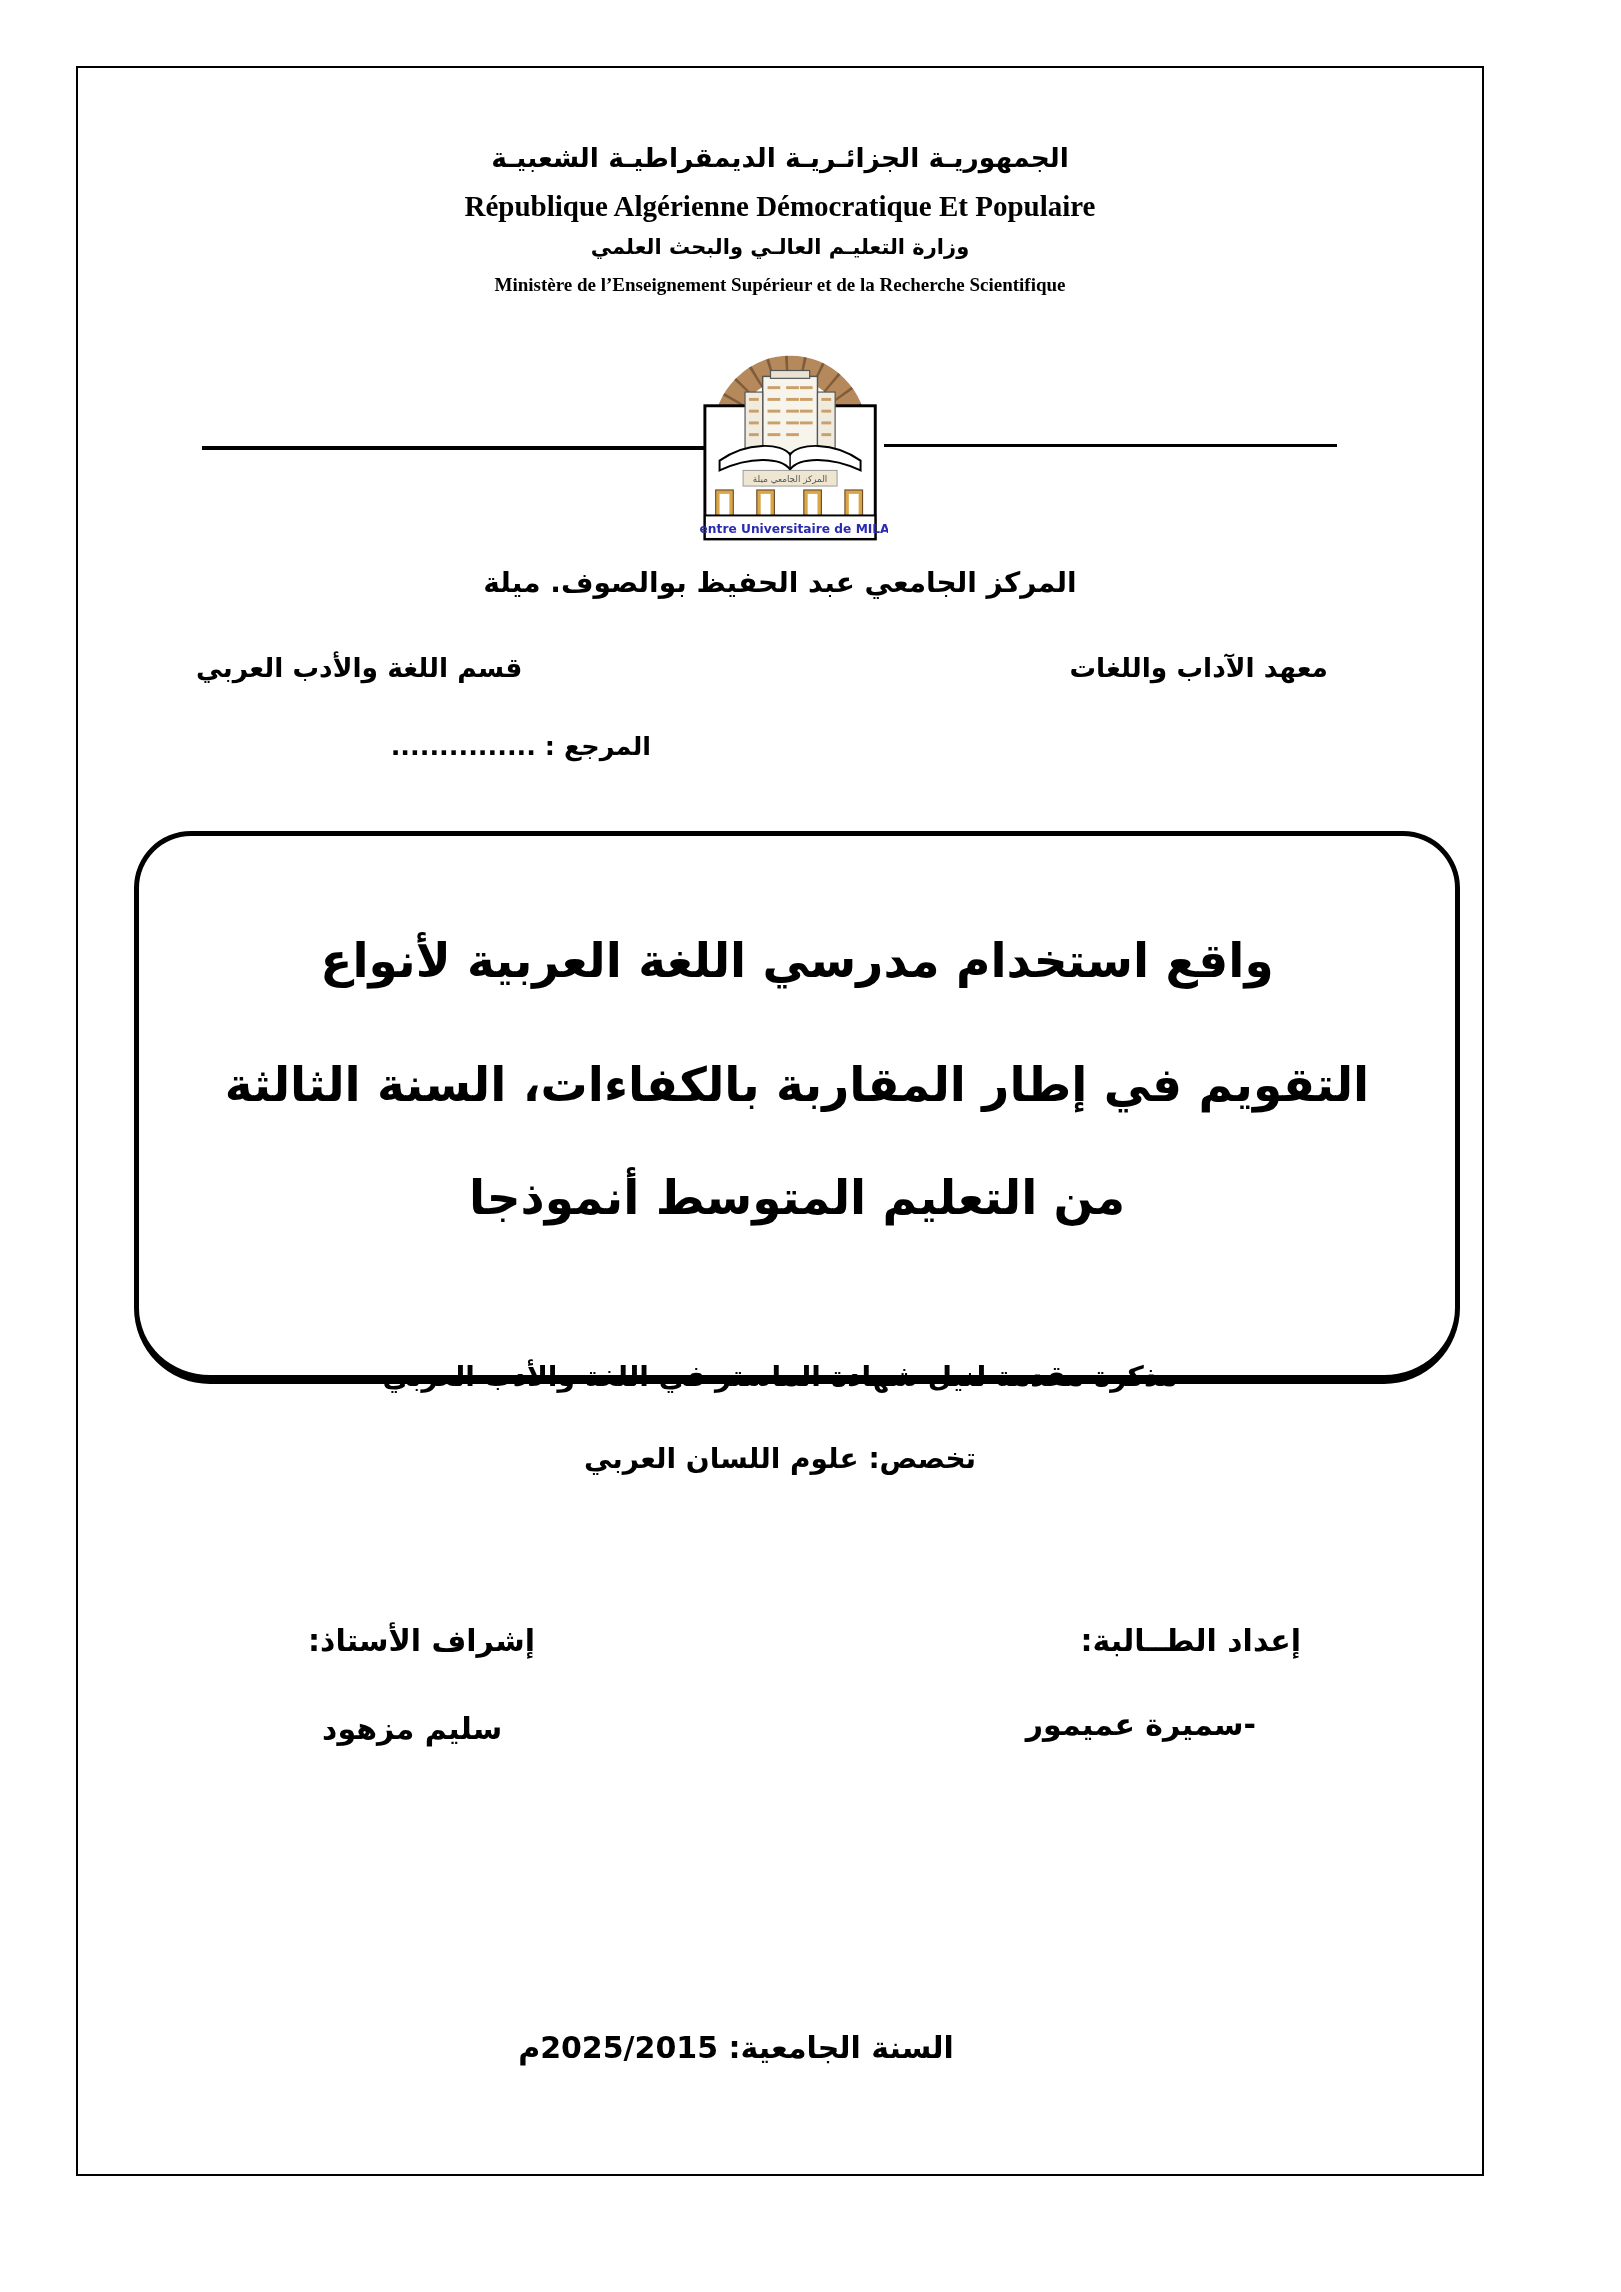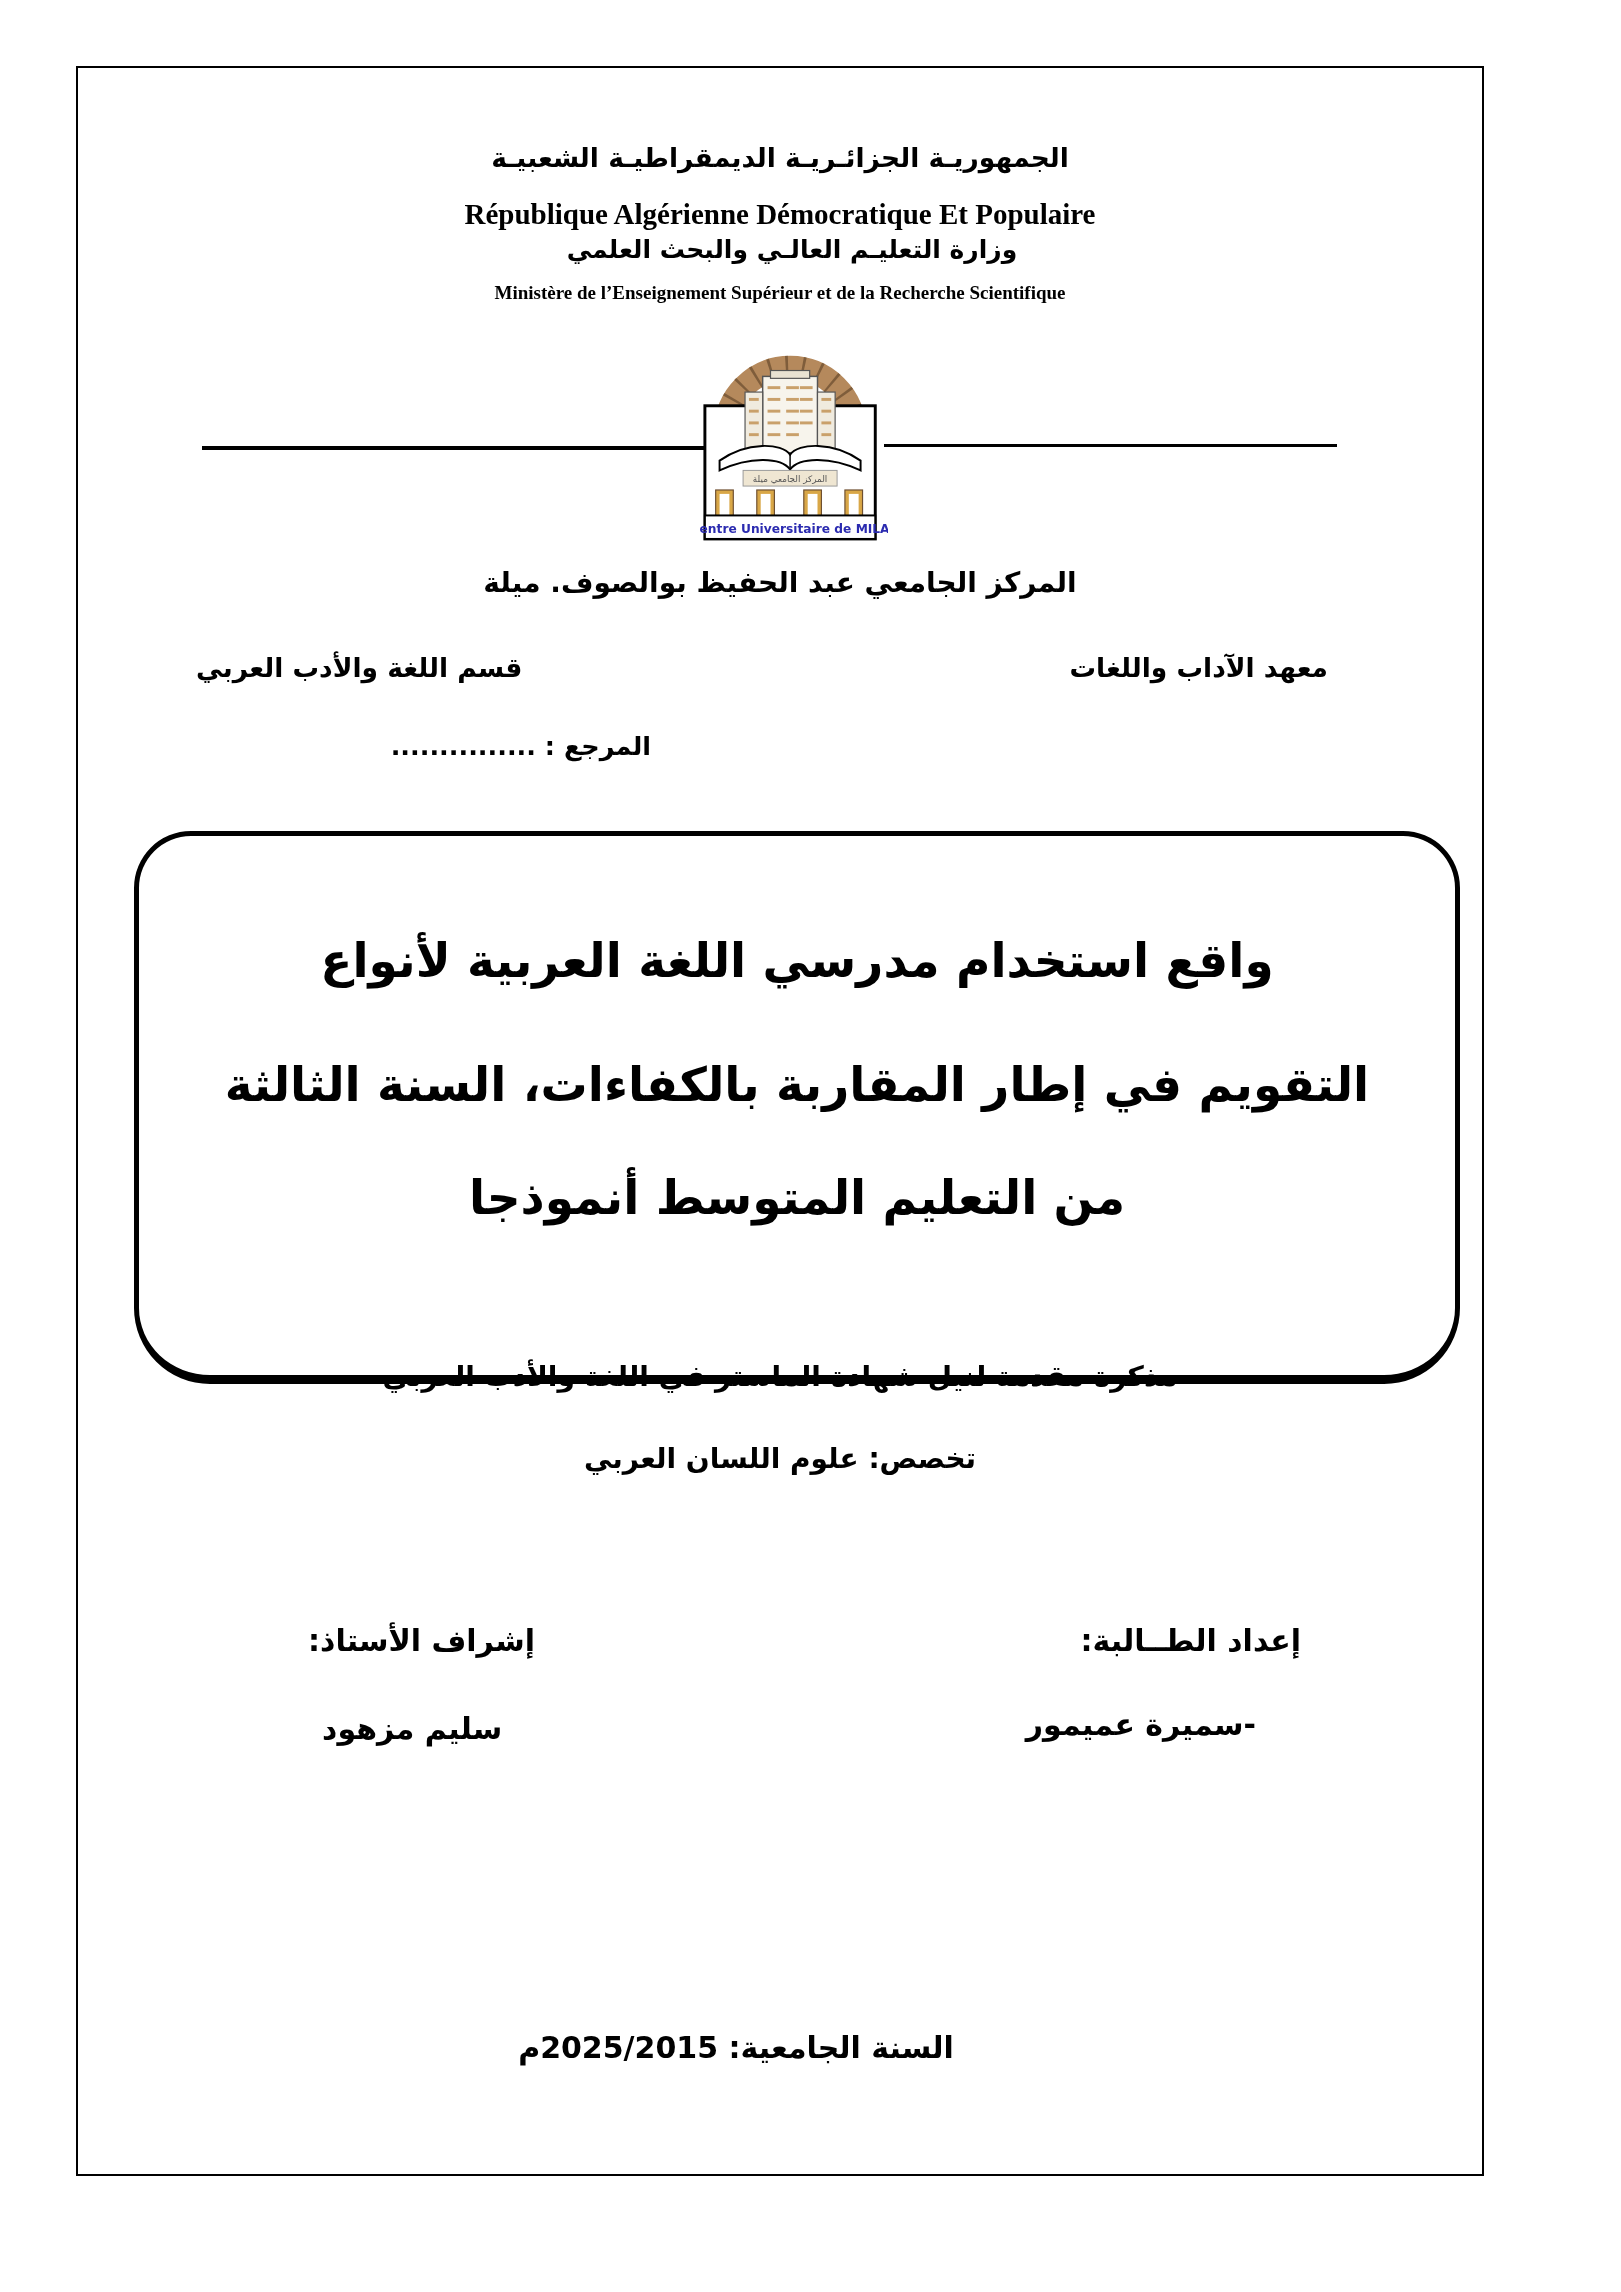--- a/index.html
+++ b/index.html
@@ -15,26 +15,26 @@
   }
   .frame {
     position: absolute;
     left: 76px; top: 66px;
     width: 1408px; height: 2110px;
     border: 2.9px solid #000;
     box-sizing: border-box;
   }
   .abs { position: absolute; }
   .ar { direction: rtl; font-weight: bold; font-family: "DejaVu Sans", sans-serif; text-align: right; }
-  .fr { font-weight: bold; font-family: "Liberation Serif", serif; margin-top: 8px; }
+  .fr { font-weight: bold; font-family: "Liberation Serif", serif; }
   .center { left: 0; width: 100%; text-align: center; }
 
   .h-ar1 { top: 74px;  font-size: 26.5px; }
   .h-fr1 { top: 122px; font-size: 29px; }
-  .h-ar2 { top: 167px; font-size: 25px; padding-left: 12px; }
+  .h-ar2 { top: 167px; font-size: 21px; }
   .h-fr2 { top: 206px; font-size: 19px; }
 
   .rule { background: #000; }
   .rule-left  { left: 124px;  top: 378px; width: 502px; height: 3.9px; }
   .rule-right { left: 806px;  top: 376px; width: 453px; height: 2.9px; }
 
   .logo { left: 622px; top: 269px; width: 188px; height: 210px; }
 
   .university-name { top: 498px; font-size: 28px; }
 

